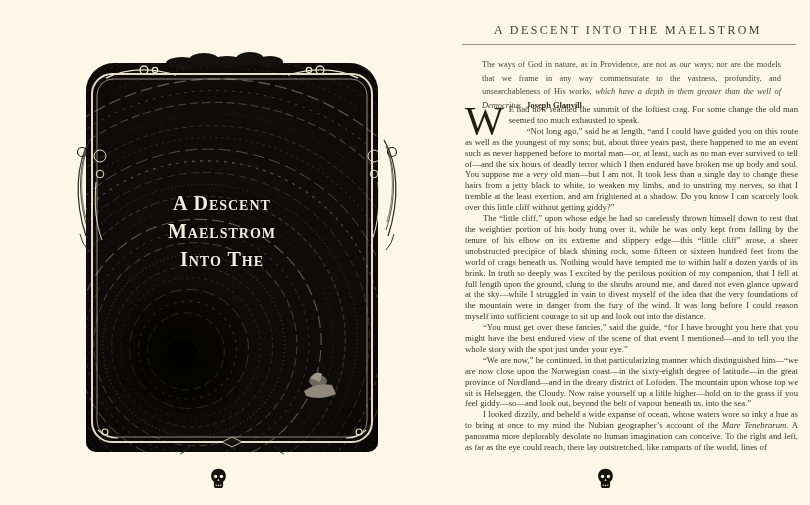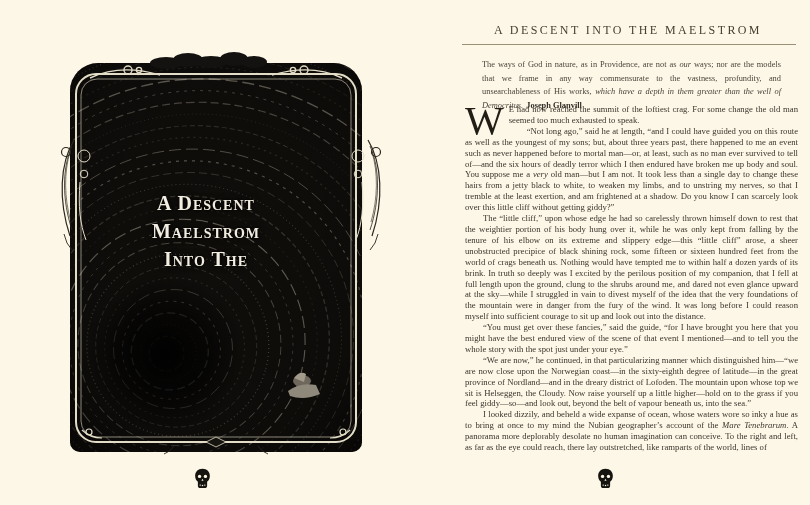--- a/index.html
+++ b/index.html
@@ -5,21 +5,21 @@
   * { margin:0; padding:0; box-sizing:border-box; }
   html,body { width:810px; height:505px; }
   body {
     position:relative; overflow:hidden;
     background:var(--paper,#fcf7e7);
     font-family:"Liberation Serif", serif;
     color:var(--ink,#3b352c);
   }
   .spread { position:absolute; inset:0; }
   .page { position:absolute; top:0; height:505px; width:405px; }
-  .page.left  { left:0;padding-left:17px; }
+  .page.left  { left:16px;padding-left:17px; }
   .page.right { left:405px; }
 
   
   .plate {
     position:absolute; left:70px; top:63px; width:292px; height:389px;
     background:var(--plate,#100e0b);
     border-radius:28px 28px 10px 10px;
     overflow:hidden;
   }
   .swirl-svg { position:absolute; inset:0; width:100%; height:100%; }

